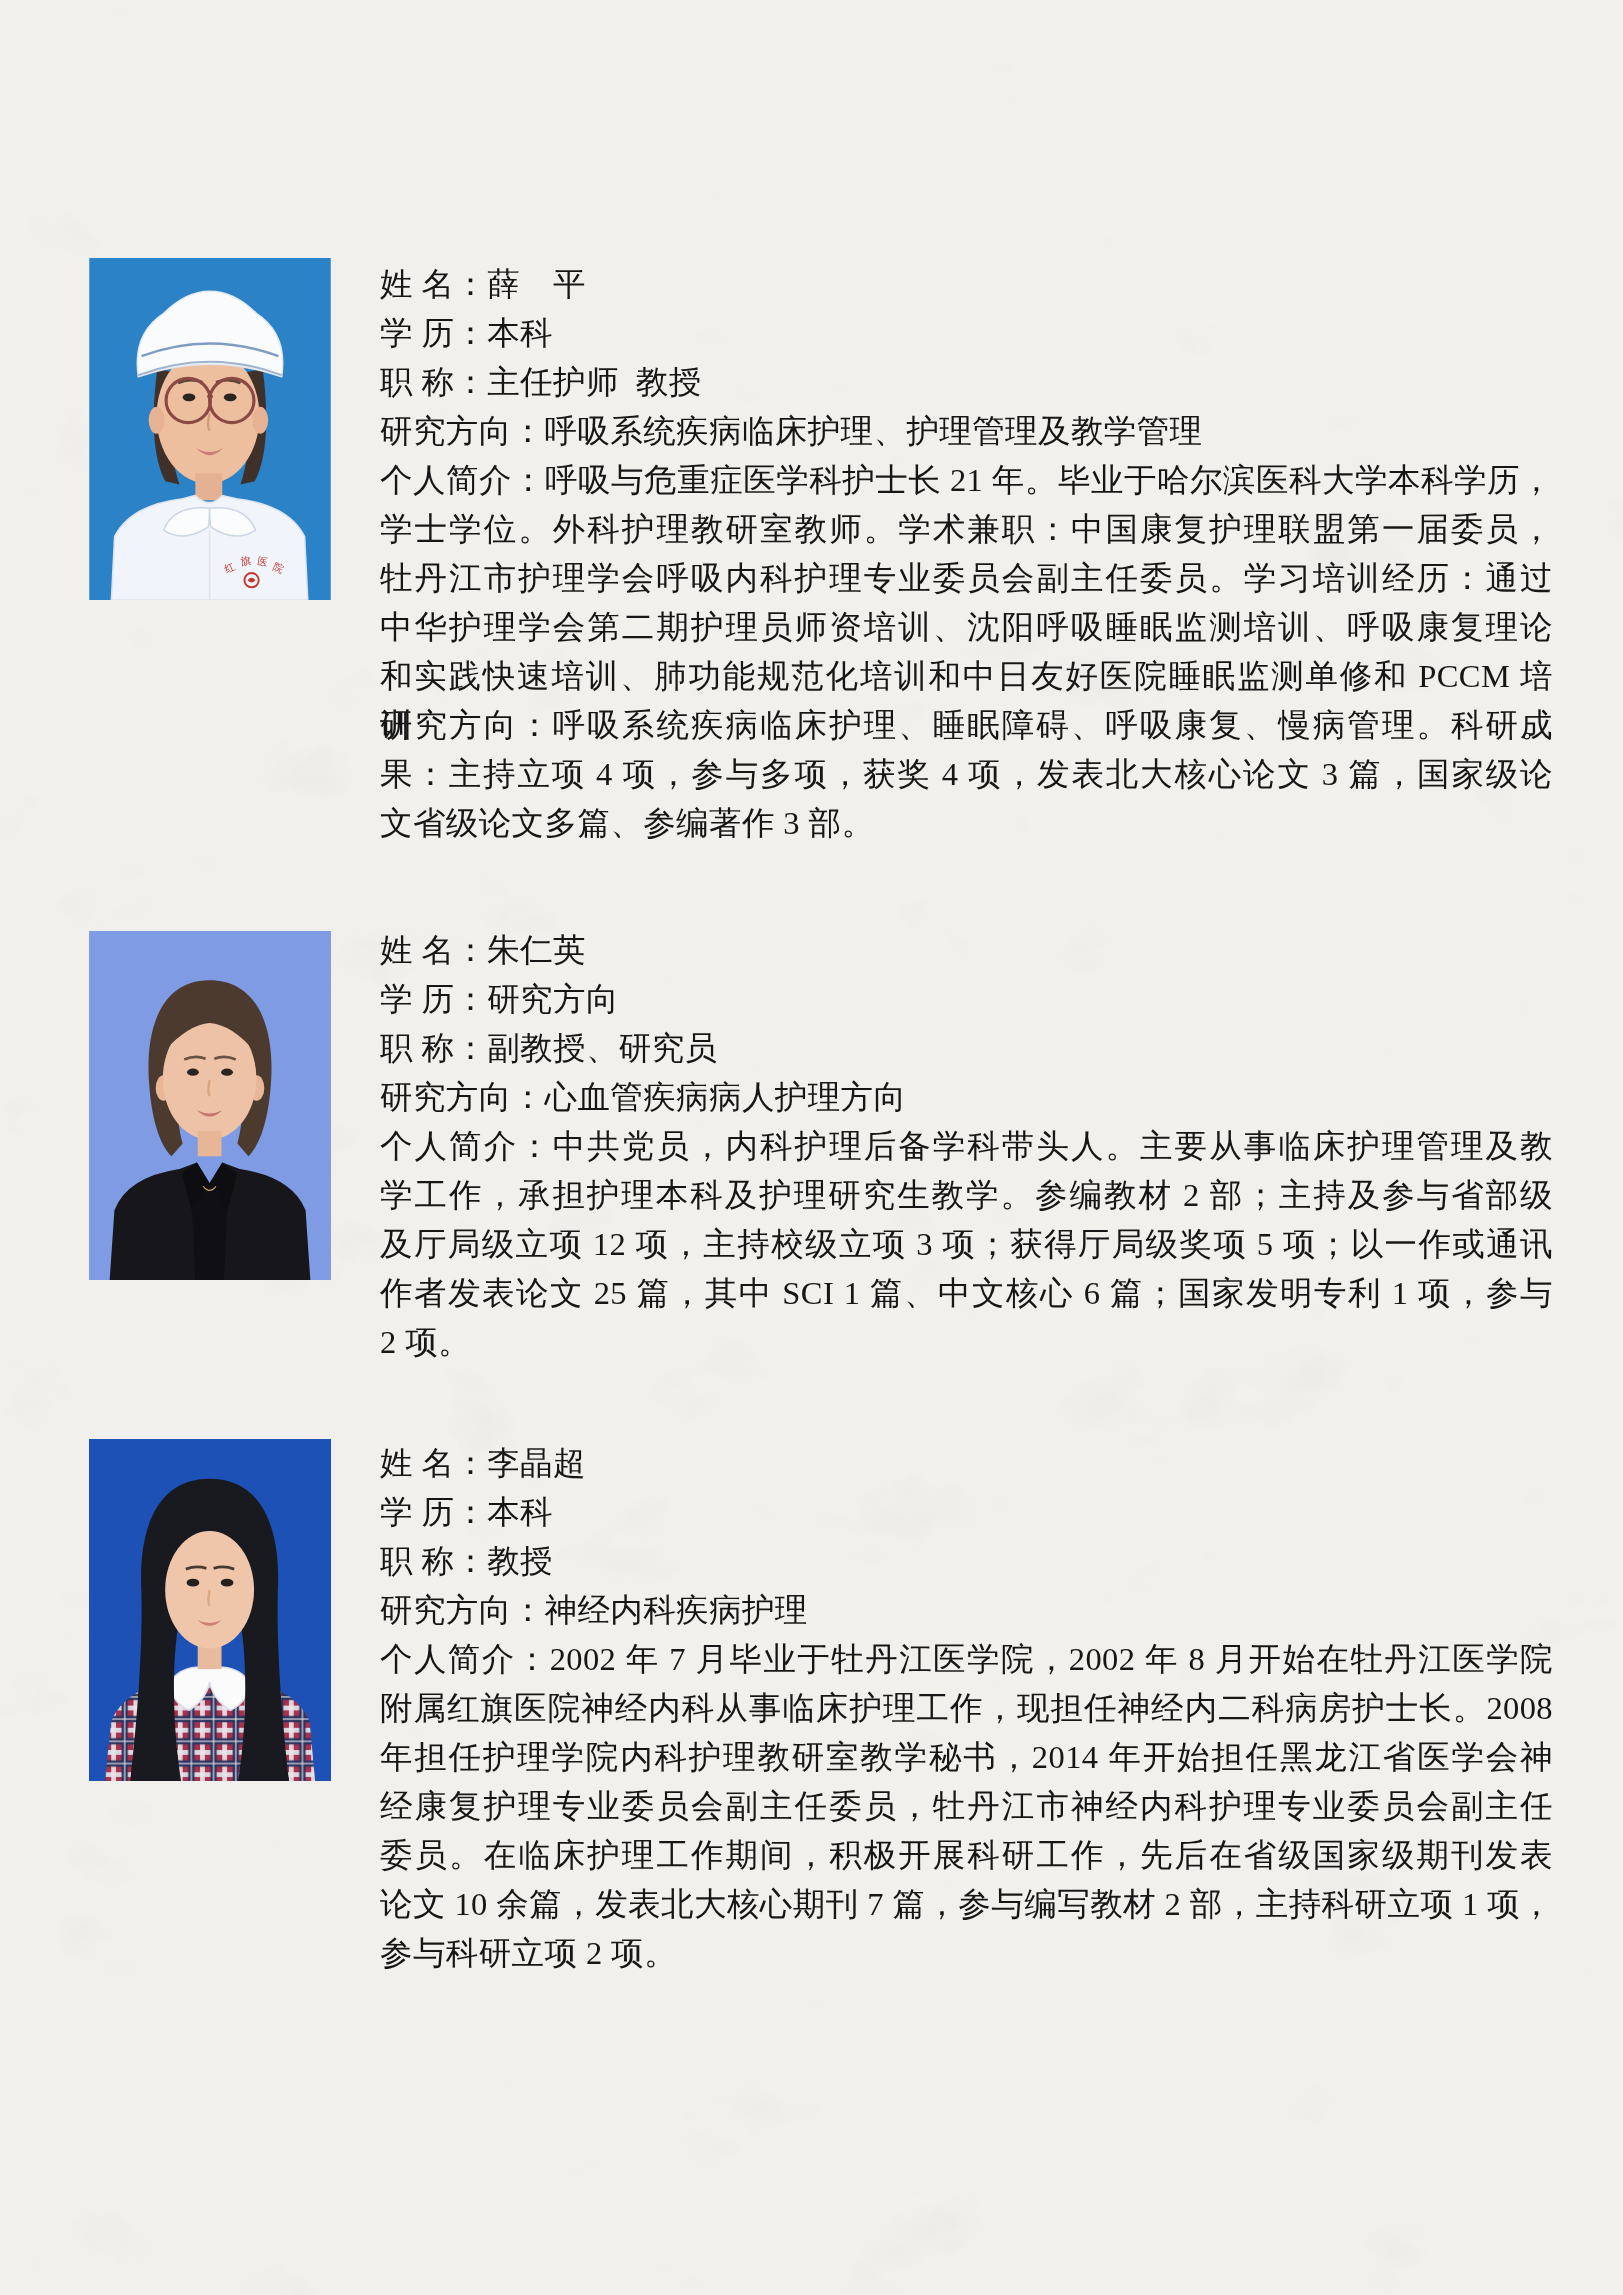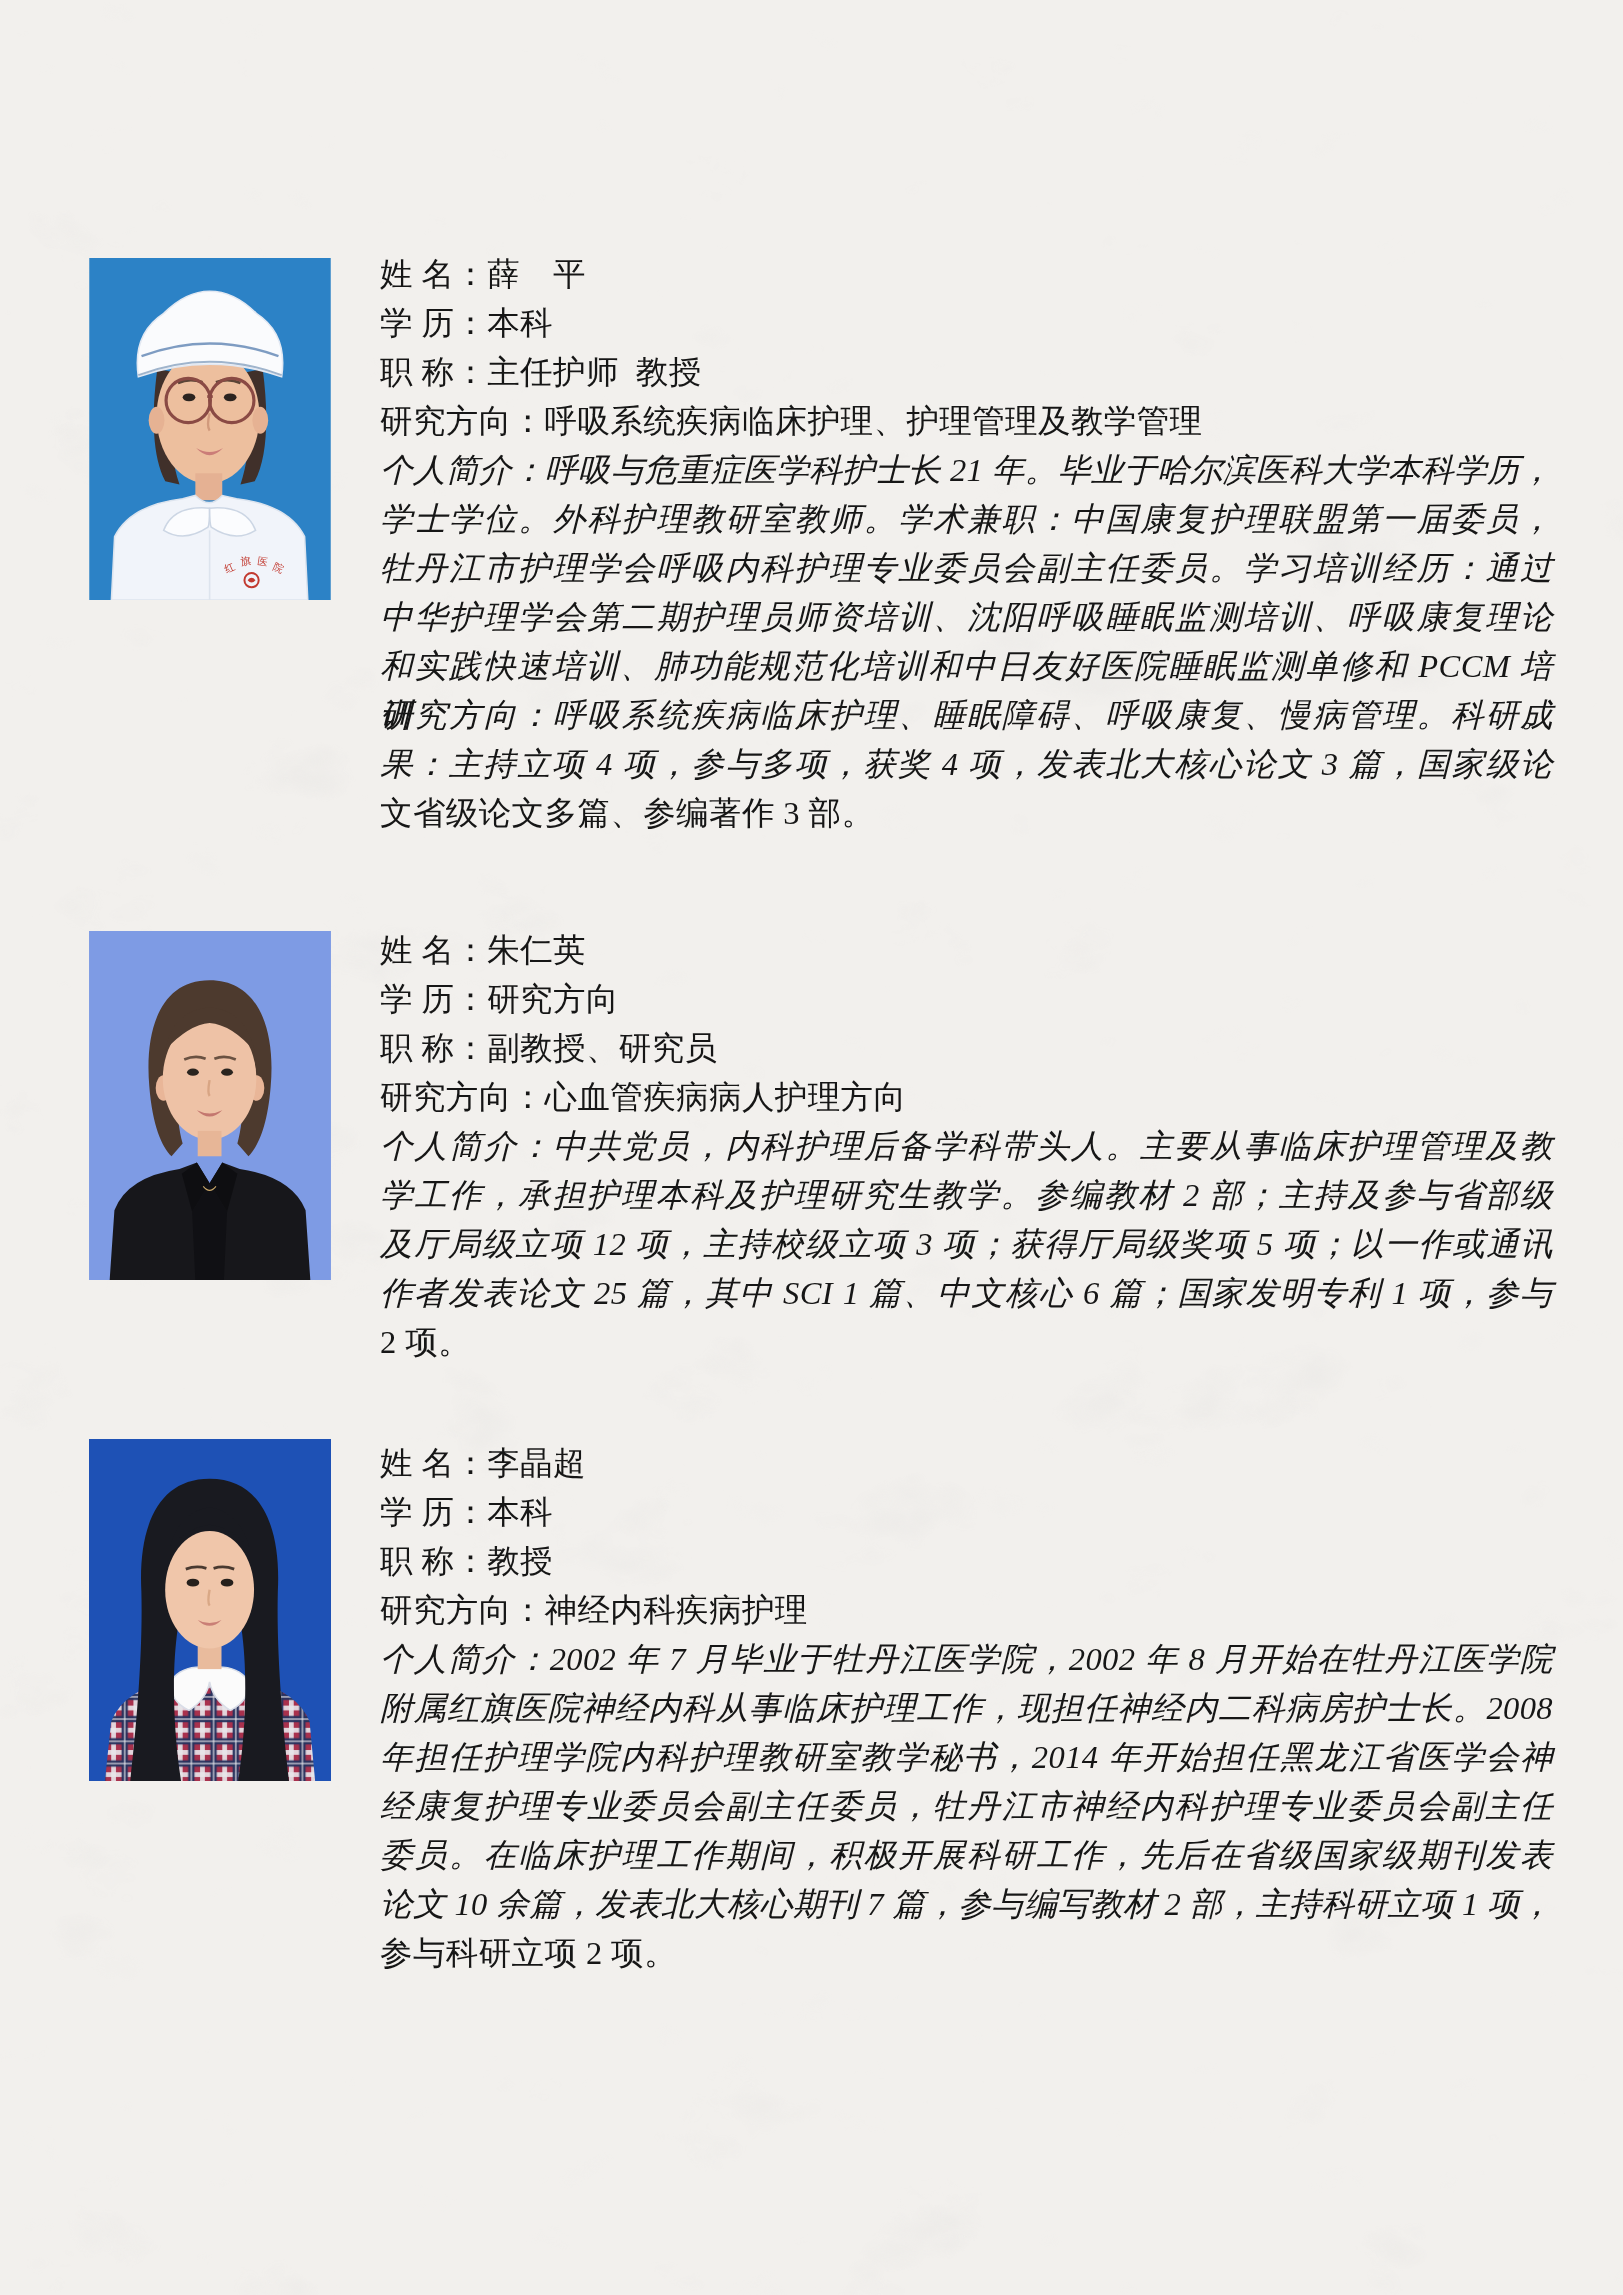--- a/index.html
+++ b/index.html
@@ -26,21 +26,20 @@
   }
   .line{
     height:49px;line-height:49px;
     white-space:pre;
     letter-spacing:0.4px;
   }
   .line.j{
     white-space:normal;
     text-align:justify;
     text-align-last:justify;
-    font-style:italic;
   }
 </style>
 </head>
 <body>
 
 <div class="page">
 
   <svg class="paper" width="1623" height="2295" viewBox="0 0 2048 2896" preserveAspectRatio="none" aria-hidden="true">
     <defs>
       <filter id="fibers" x="0" y="0" width="100%" height="100%">
@@ -96,21 +95,21 @@
         <text x="231" y="393" transform="rotate(24 231 393)">院</text>
         <circle cx="205" cy="407" r="9" fill="none" stroke="#c23a30" stroke-width="2.5"></circle>
         <path d="M200,407 q5,-6 10,0 q-5,6 -10,0" fill="#c23a30"></path>
       </g>
 
       <path d="M62,150 Q54,96 94,70 Q122,42 152,42 Q183,42 211,70 Q251,96 243,150 Q152,118 62,150 Z" fill="#fafbfd" stroke="#e2e8f2" stroke-width="2"></path>
       <path d="M66,124 Q152,92 239,124" stroke="#7e9cc2" stroke-width="3" fill="none"></path>
       <path d="M62,148 Q152,114 243,148" stroke="#9fb4cc" stroke-width="2.5" fill="none"></path>
     </svg>
   </div>
-  <div class="profile-text" style="top:250px;">
+  <div class="profile-text" style="top:260px;">
       <div class="line">姓 名：薛　平</div>
       <div class="line">学 历：本科</div>
       <div class="line">职 称：主任护师  教授</div>
       <div class="line">研究方向：呼吸系统疾病临床护理、护理管理及教学管理</div>
       <div class="line j">个人简介：呼吸与危重症医学科护士长 21 年。毕业于哈尔滨医科大学本科学历，</div>
       <div class="line j">学士学位。外科护理教研室教师。学术兼职：中国康复护理联盟第一届委员，</div>
       <div class="line j">牡丹江市护理学会呼吸内科护理专业委员会副主任委员。学习培训经历：通过</div>
       <div class="line j">中华护理学会第二期护理员师资培训、沈阳呼吸睡眠监测培训、呼吸康复理论</div>
       <div class="line j">和实践快速培训、肺功能规范化培训和中日友好医院睡眠监测单修和 PCCM 培训。</div>
       <div class="line j">研究方向：呼吸系统疾病临床护理、睡眠障碍、呼吸康复、慢病管理。科研成</div>

